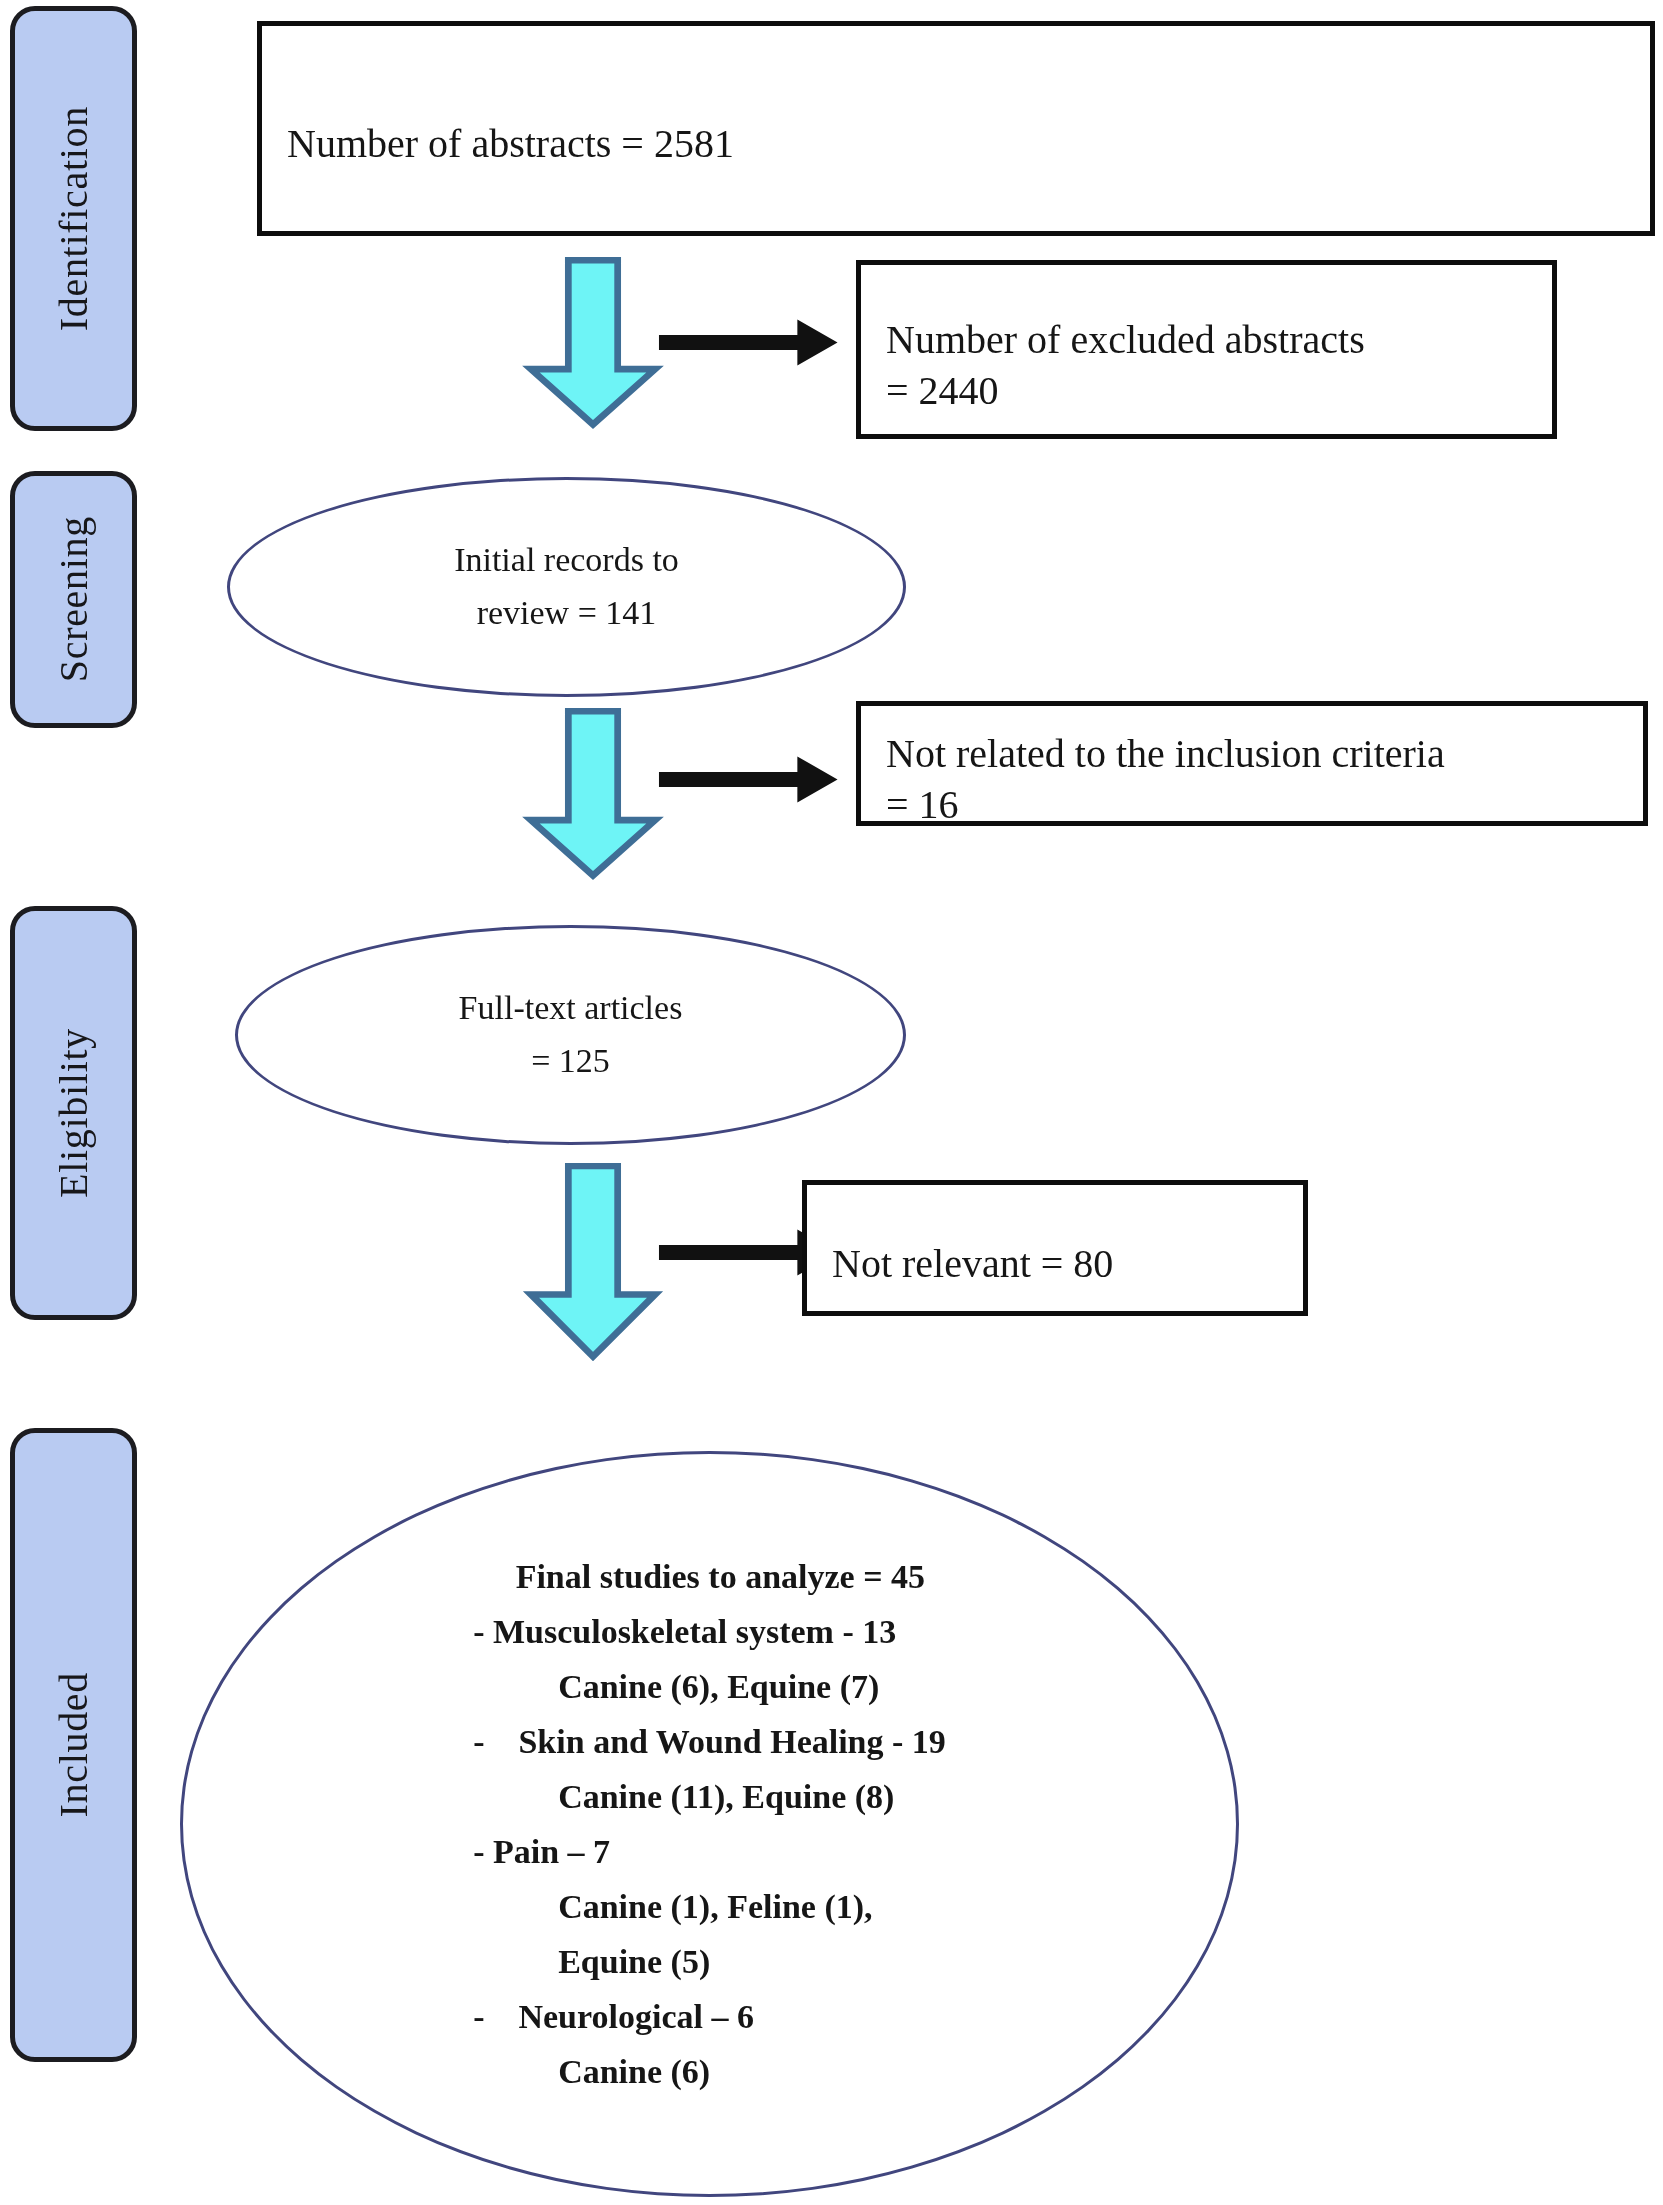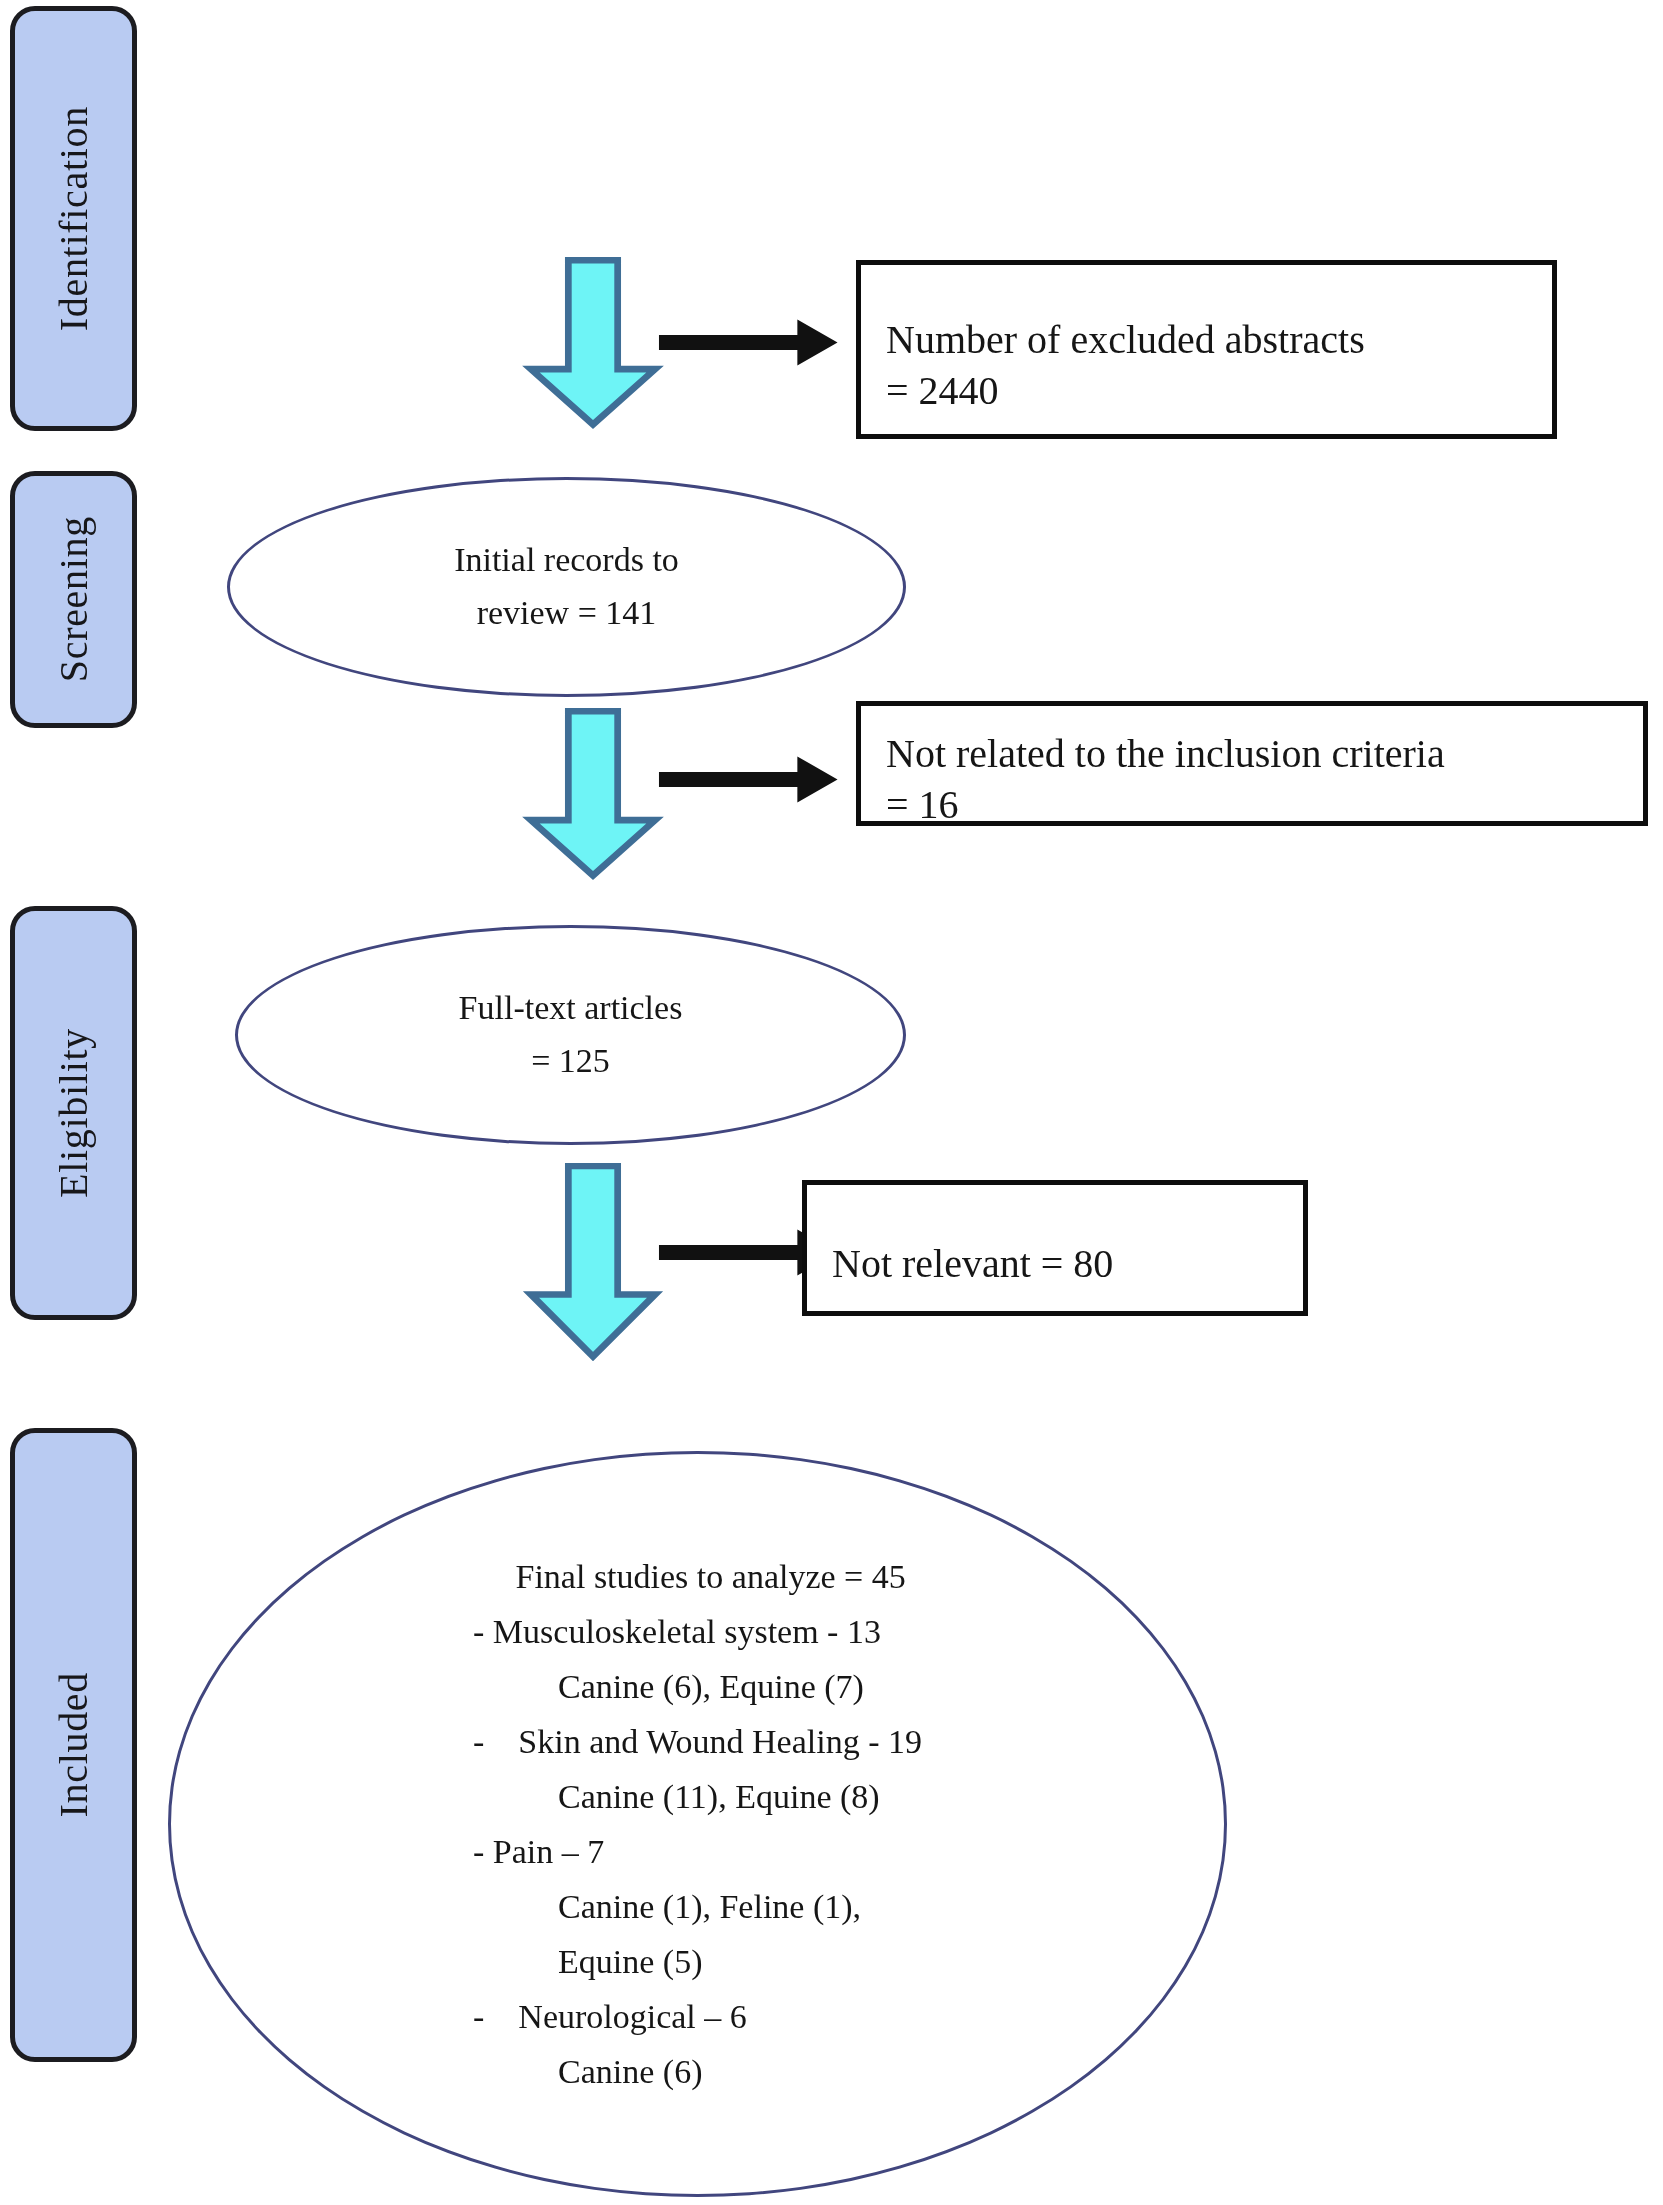--- a/index.html
+++ b/index.html
@@ -104,20 +104,23 @@
   </div>
 
   <div class="stage-label" style="left:10.4px; top:906px; width:127px; height:414px;">
     <span>Eligibility</span>
   </div>
 
   <div class="stage-label" style="left:10.4px; top:1428px; width:127px; height:634px;">
     <span>Included</span>
   </div>
 
+  <div class="box" style="left:257px; top:21px; width:1398px; height:215px; align-items:center;">
+    <div class="box-text">Number of abstracts = 2581</div>
+  </div>
 
   <div class="down-arrow" style="left:522px; top:257px; width:142px; height:172px;">
     <svg width="142" height="172" viewBox="0 0 190 230">
       <polygon points="62,4 128,4 128,150 178,150 95,224 12,150 62,150" fill="#6ef4f6" stroke="#3f6e96" stroke-width="9" stroke-linejoin="miter"></polygon>
     </svg>
   </div>
 
   <div class="right-arrow" style="left:656px; top:309px; width:186px; height:67px;">
     <svg width="186" height="67" viewBox="0 0 250 90">
       <path d="M4,35 L190,35 L190,14 L244,45 L190,76 L190,55 L4,55 Z" fill="#111111"></path>
@@ -165,21 +168,21 @@
   <div class="right-arrow" style="left:656px; top:1219px; width:186px; height:67px;">
     <svg width="186" height="67" viewBox="0 0 250 90">
       <path d="M4,35 L190,35 L190,14 L244,45 L190,76 L190,55 L4,55 Z" fill="#111111"></path>
     </svg>
   </div>
 
   <div class="box" style="left:802px; top:1180px; width:506px; height:136px;">
     <div class="box-text">Not relevant = 80</div>
   </div>
 
-  <div class="ellipse big" style="left:168px; top:1451px; width:1059px; height:746px;">
+  <div class="ellipse big" style="left:180px; top:1451px; width:1059px; height:746px;font-weight:bold;">
     <div class="ell-text">     Final studies to analyze = 45
 - Musculoskeletal system - 13
           Canine (6), Equine (7)
 -    Skin and Wound Healing - 19
           Canine (11), Equine (8)
 - Pain – 7
           Canine (1), Feline (1),
           Equine (5)
 -    Neurological – 6
           Canine (6)</div>

